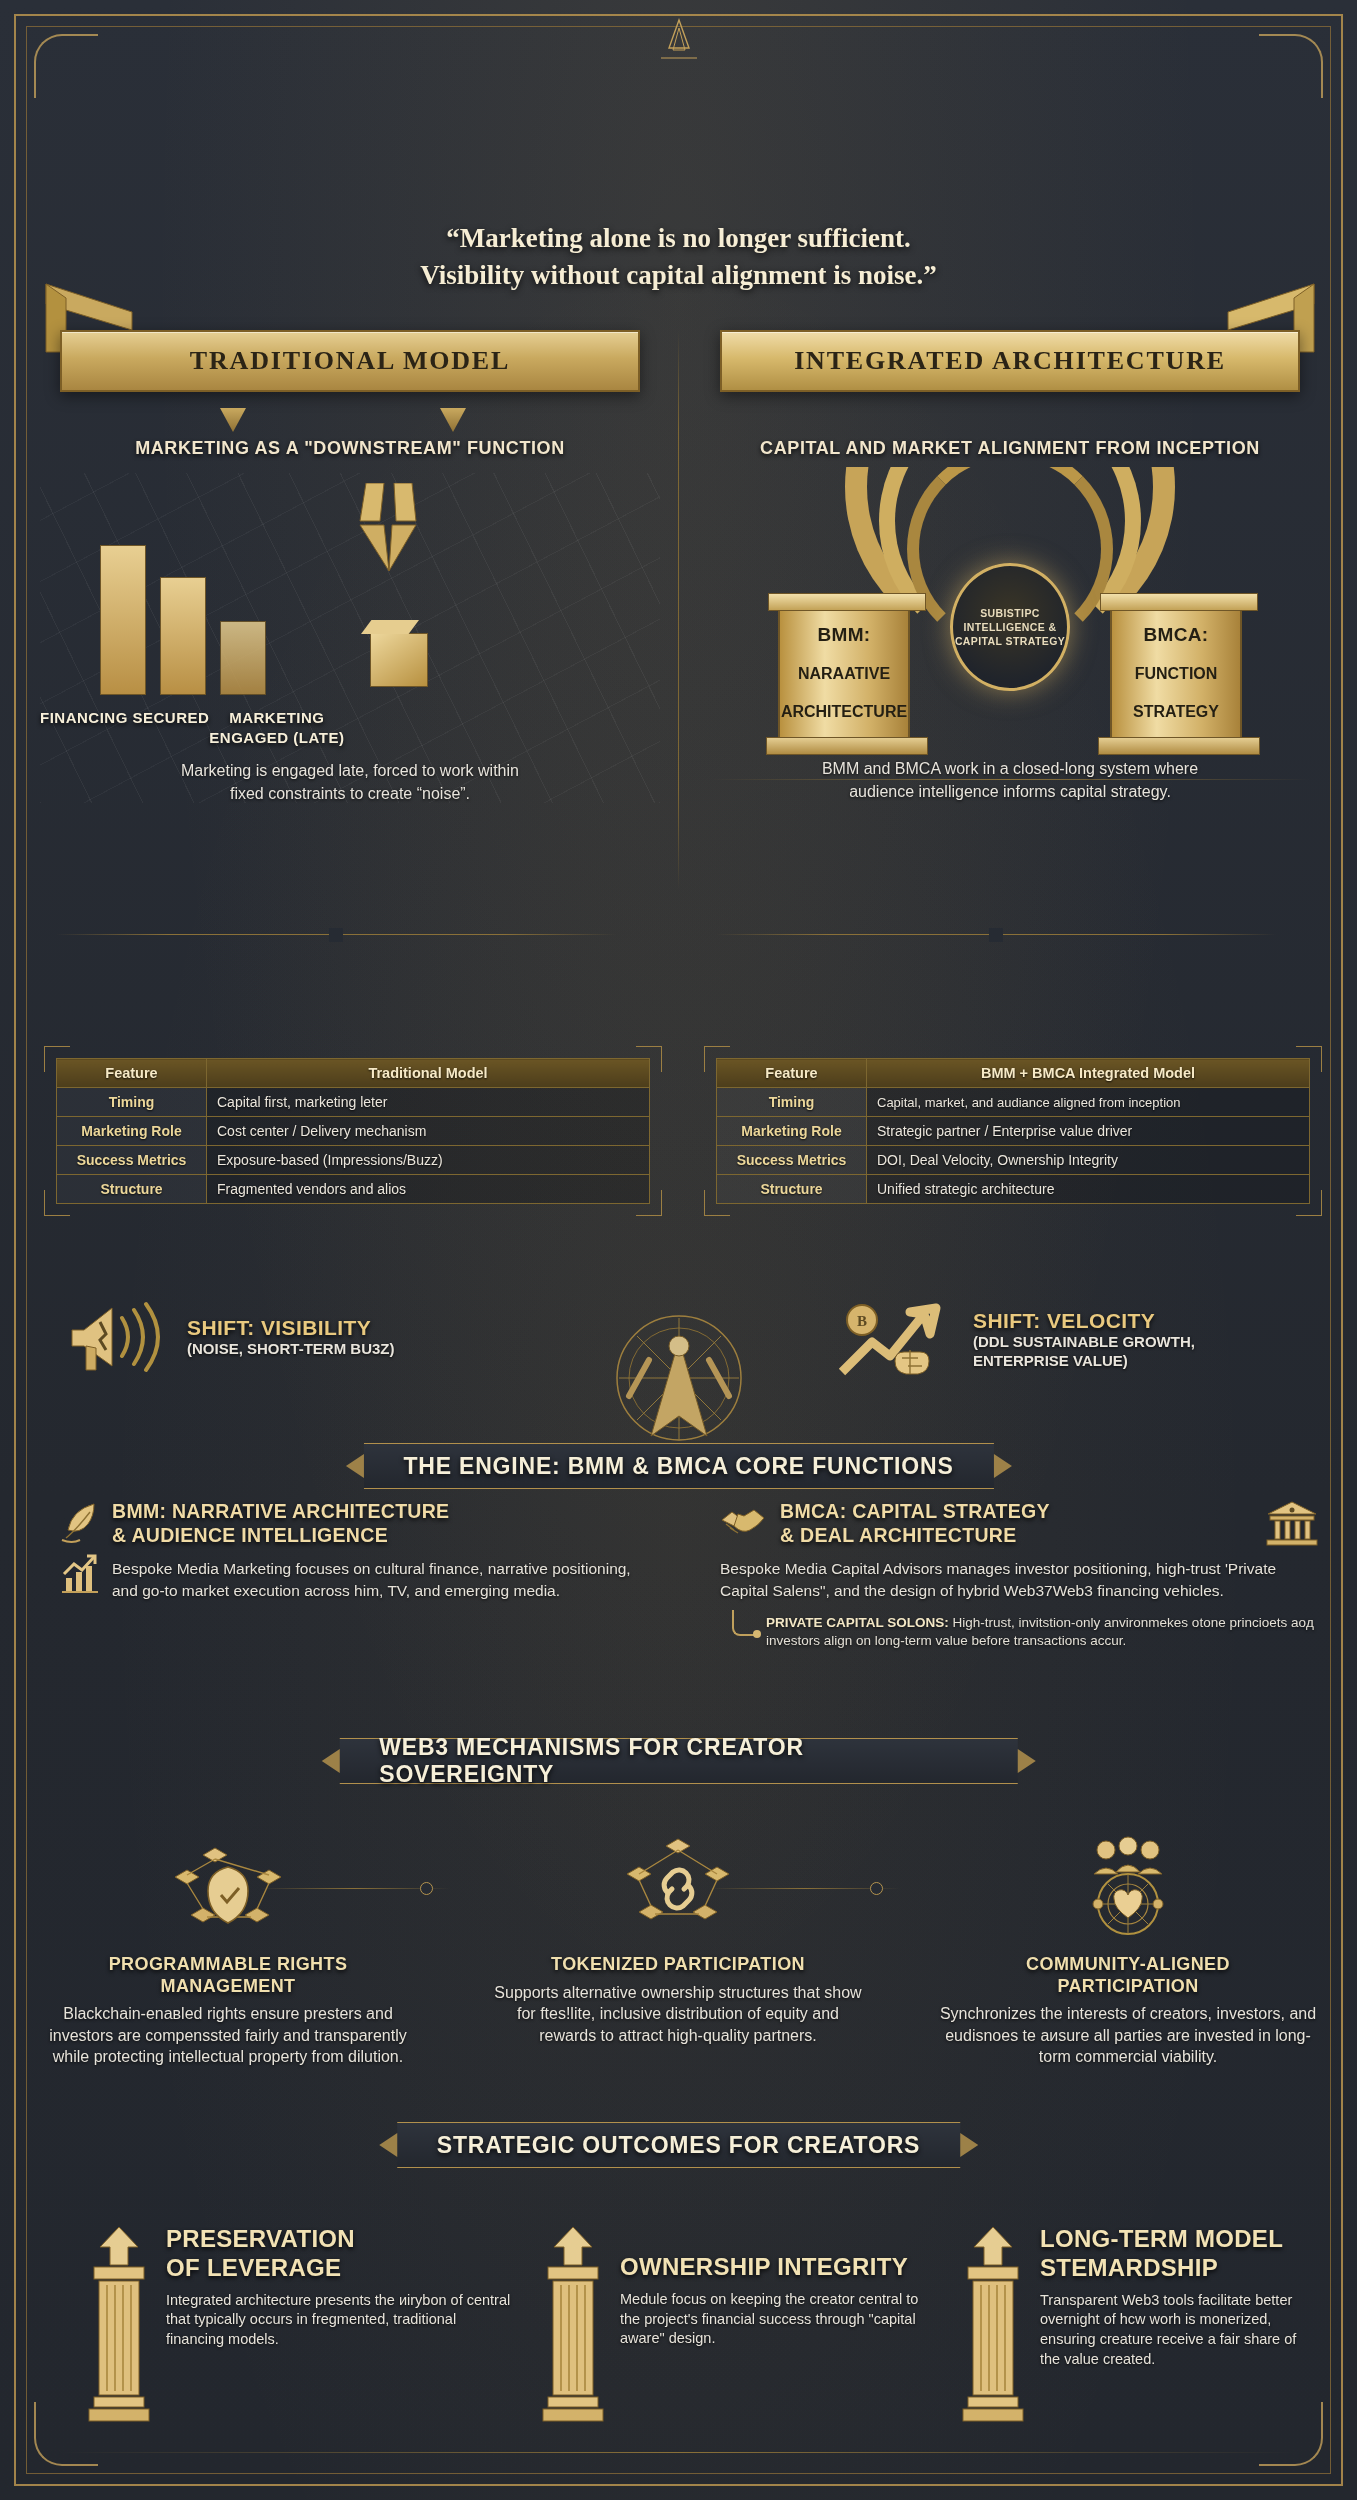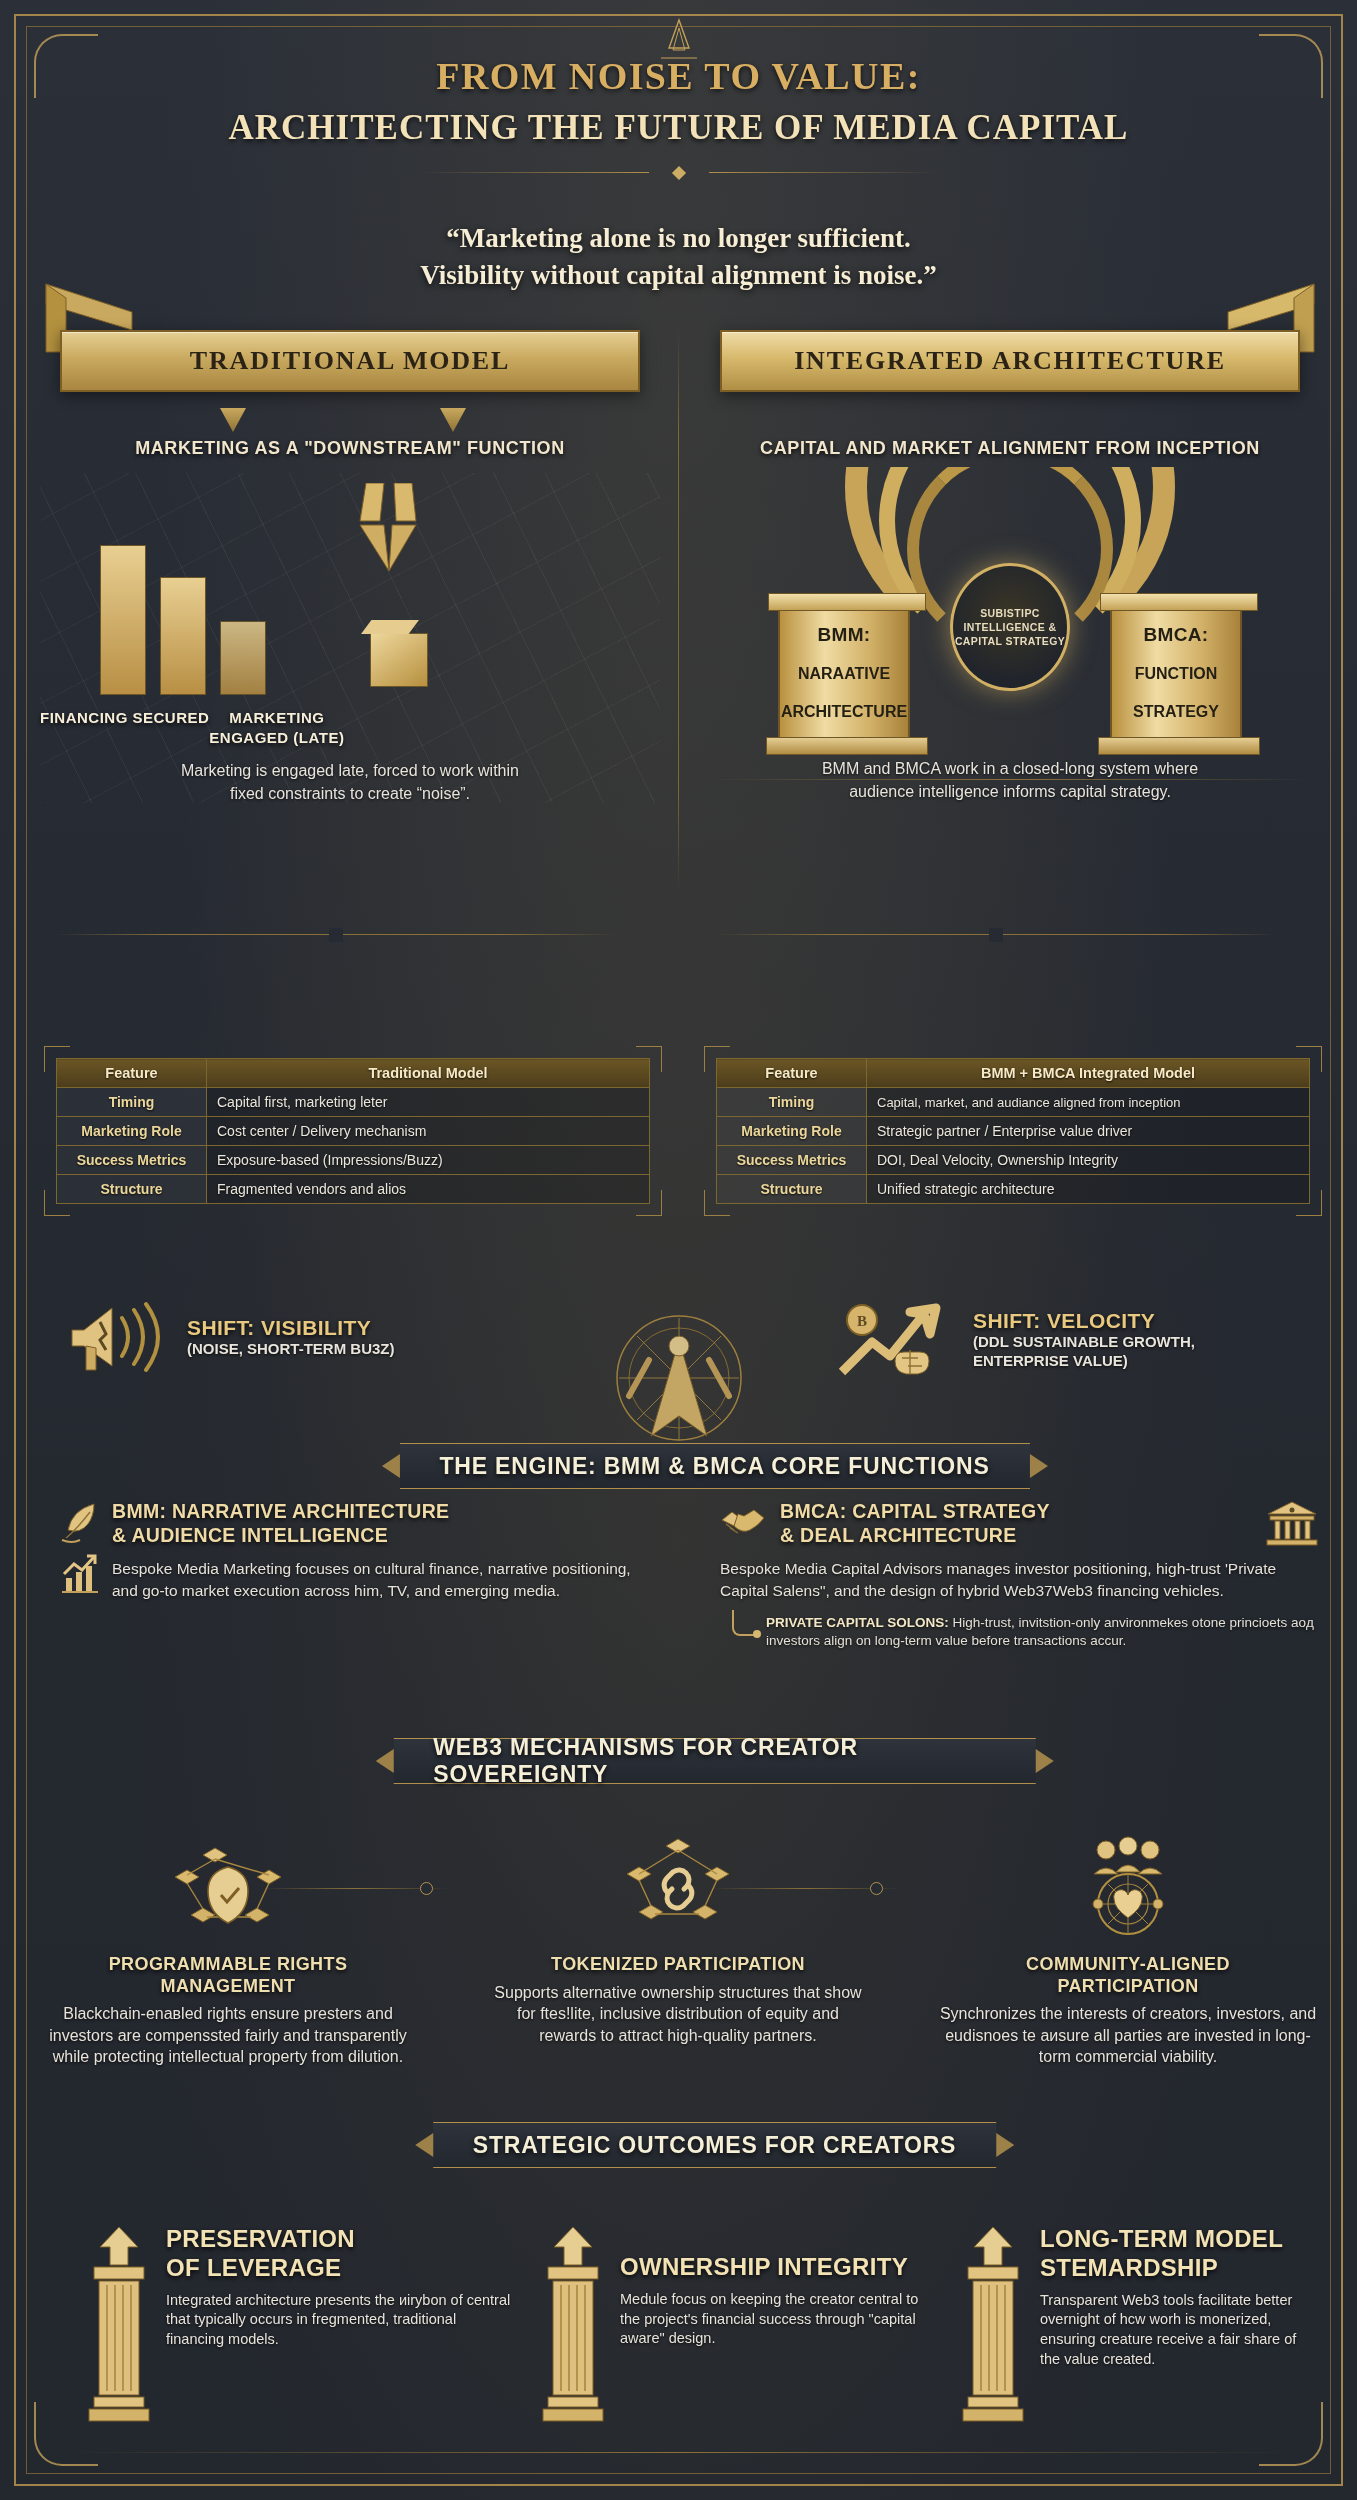--- a/index.html
+++ b/index.html
@@ -229,21 +229,21 @@
     width:180px; height:170px; opacity:.9;
   }
   
   .ribbon {
     position:absolute; left:50%; transform:translateX(-50%);
     height:46px; display:flex; align-items:center; justify-content:center;
     background:linear-gradient(180deg,#2e333c,#23272e);
     border-top:1px solid #b2904c; border-bottom:1px solid #b2904c;
     padding:0 40px;
     font-size:23px; font-weight:bold; letter-spacing:.8px;
-    color:#f6efd8; text-shadow:0 2px 5px rgba(0,0,0,.85);margin-left:36px;
+    color:#f6efd8; text-shadow:0 2px 5px rgba(0,0,0,.85);
   }
   .ribbon .tip {
     position:absolute; top:50%; width:0; height:0;
     border-top:12px solid transparent; border-bottom:12px solid transparent;
     margin-top:-12px;
   }
   .ribbon .tip.l { left:-18px; border-right:18px solid #b2904c; opacity:.85 }
   .ribbon .tip.r { right:-18px; border-left:18px solid #b2904c; opacity:.85 }
   
   .engine { position:absolute; top:1500px; width:600px }
@@ -325,27 +325,20 @@
   <div class="corner tr"></div>
   <div class="corner bl"></div>
   <div class="corner br"></div>
 
   <svg class="crest" viewBox="0 0 60 46">
     <path d="M30 2 L40 30 H20 Z" fill="none" stroke="#c3a05a" stroke-width="1.4"></path>
     <path d="M30 10 L36 32 H24 Z" fill="none" stroke="#c3a05a" stroke-width="1"></path>
     <path d="M12 40 H48" stroke="#c3a05a" stroke-width="1.2"></path>
   </svg>
 
-  <div class="headline">
-    <div class="h1">FROM NOISE TO VALUE:</div>
-    <div class="h2">ARCHITECTING THE FUTURE OF MEDIA CAPITAL</div>
-    <div class="rule-diamond">
-        <span></span>
-      </div>
-  </div>
 
   <div class="quote">
     <div>“Marketing alone is no longer sufficient.</div>
     <div>Visibility without capital alignment is noise.”</div>
   </div>
 
   <div class="divider-v"></div>
 
   <div class="col left">
     <div class="banner-wrap">

